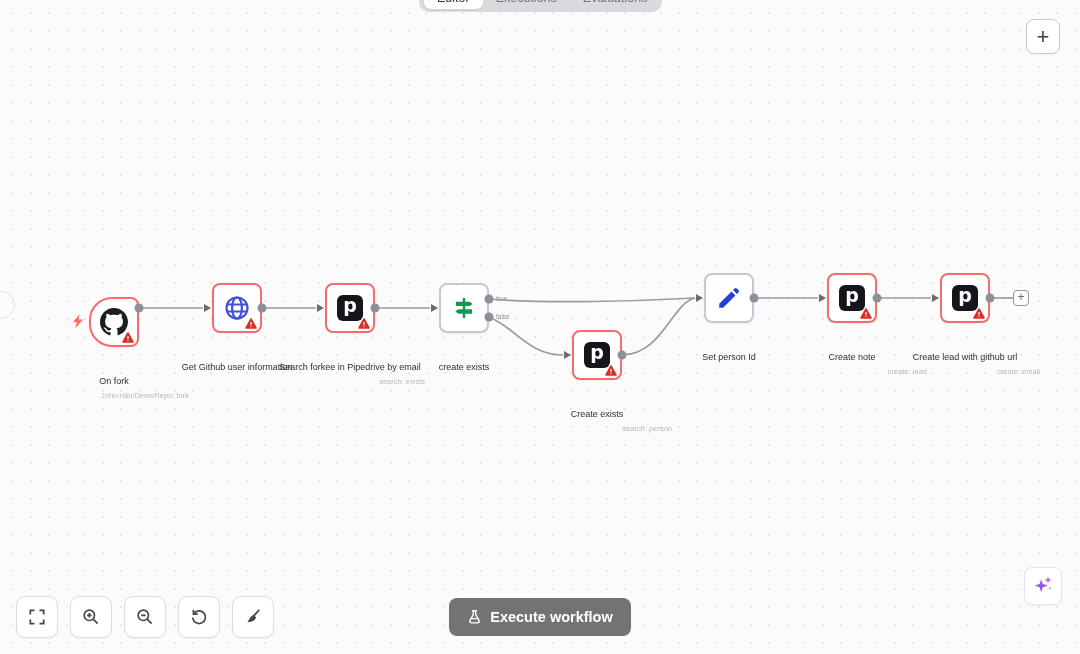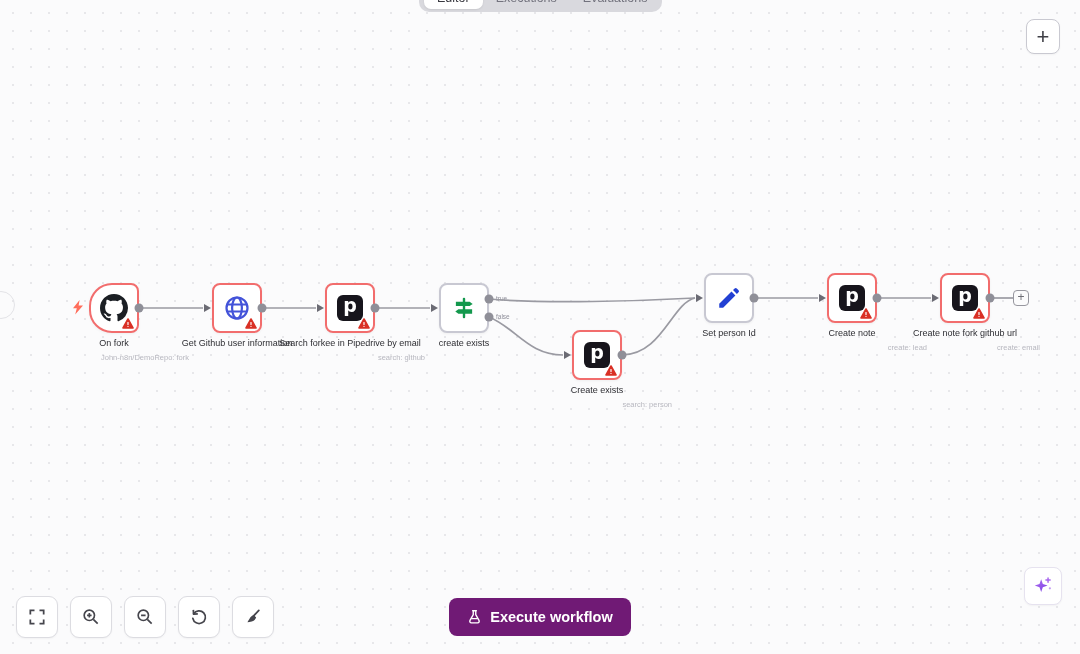--- a/index.html
+++ b/index.html
@@ -25,39 +25,39 @@
   .add-node-btn { left:1026px; top:19px; width:34px; height:35px;
     font-size:22px; font-weight:400; color:#3f3f46; border-color:#c9c9d1; }
   .ai-btn { left:1024px; top:567px; width:38px; height:38px; border-color:#e6e2ef; }
 
   .controls { position:absolute; left:16px; top:596px; display:flex; gap:12px; z-index:20; }
   .ctrl-btn { width:42px; height:42px; background:#fff; border:1px solid #dcdce1;
     border-radius:9px; display:flex; align-items:center; justify-content:center;
     color:#45454c; cursor:pointer; box-shadow:0 1px 2px rgba(0,0,0,.04); }
 
   .exec-btn { position:absolute; left:449px; top:598px; width:182px; height:38px;
-    background:#701a75; border:none; border-radius:8px; color:#fff; display:flex;
+    background:#737373; border:none; border-radius:8px; color:#fff; display:flex;
     align-items:center; justify-content:center; gap:8px; font-size:14.5px;
     font-weight:600; cursor:pointer; z-index:20;
     font-family:"Liberation Sans","DejaVu Sans",sans-serif; }
 
   
   .node { position:absolute; width:50px; height:50px; z-index:4; cursor:pointer; }
   .node-box { width:50px; height:50px; background:#fff; border:2px solid #c8c8d2;
     border-radius:8px; display:flex; align-items:center; justify-content:center;
     box-shadow:0 1px 3px rgba(0,0,0,.05); position:relative; }
   .node.error .node-box { border-color:#f26d6d; }
   .node.trigger .node-box { border-radius:23px 8px 8px 23px; }
-  .n1{left:89px;top:283px} .n2{left:212px;top:283px} .n3{left:325px;top:283px}
+  .n1{left:89px;top:297px} .n2{left:212px;top:283px} .n3{left:325px;top:283px}
   .n4{left:439px;top:283px} .n5{left:572px;top:330px} .n6{left:704px;top:273px}
   .n7{left:827px;top:273px} .n8{left:940px;top:273px}
 
   .node-text { position:absolute; top:55px; left:50%; transform:translateX(-50%);
     width:150px; text-align:center; pointer-events:none; }
-  .node-label { font-size:9px; color:#2e2e33; line-height:1.3; }
+  .node-label { font-size:9px; color:#2e2e33; line-height:1.3;margin-top:24px; }
   .node-sub { font-size:7.5px; color:#b7b7bf; margin-top:3px;text-align:right; }
 
   .err-badge { position:absolute; right:3px; bottom:2px; line-height:0; }
   .bolt { position:absolute; left:-17px; top:17px; line-height:0; }
 
   .out-label { position:absolute; font-size:6.5px; color:#8f8f9a; left:57px; }
   .out-label.t { top:12px; } .out-label.f { top:30px; }
 
   .pd-icon { width:26px; height:26px; background:#17151c; border-radius:6px;
     color:#fff; display:flex; align-items:center; justify-content:center;
@@ -141,21 +141,21 @@
     <span class="err-badge">
       <svg width="12" height="11" viewBox="0 0 12 11">
           <path d="M6 1 L11 10 H1 Z" fill="#d93025" stroke="#d93025" stroke-width="1.6" stroke-linejoin="round"></path>
           <rect x="5.4" y="4" width="1.2" height="3" rx=".6" fill="#fff"></rect>
           <rect x="5.4" y="7.8" width="1.2" height="1.2" rx=".6" fill="#fff"></rect>
         </svg>
     </span>
   </div>
   <div class="node-text">
     <div class="node-label">Search forkee in Pipedrive by email</div>
-    <div class="node-sub">search: github</div>
+    <div class="node-sub">search: exists</div>
   </div>
 </div>
 
 <div class="node n4">
   <div class="node-box">
     <span style="line-height:0">
       <svg width="26" height="26" viewBox="0 0 24 24">
           <rect x="10.9" y="2.5" width="2.2" height="19" rx="1" fill="#13984d"></rect>
           <path d="M4.5 6.2 H17.2 L20 8.2 L17.2 10.2 H4.5 Z" fill="#13984d"></path>
           <path d="M19.5 13.2 H6.8 L4 15.2 L6.8 17.2 H19.5 Z" fill="#13984d"></path>
@@ -222,21 +222,21 @@
     <span class="pd-icon">p</span>
     <span class="err-badge">
       <svg width="12" height="11" viewBox="0 0 12 11">
           <path d="M6 1 L11 10 H1 Z" fill="#d93025" stroke="#d93025" stroke-width="1.6" stroke-linejoin="round"></path>
           <rect x="5.4" y="4" width="1.2" height="3" rx=".6" fill="#fff"></rect>
           <rect x="5.4" y="7.8" width="1.2" height="1.2" rx=".6" fill="#fff"></rect>
         </svg>
     </span>
   </div>
   <div class="node-text">
-    <div class="node-label">Create note fork github url</div>
+    <div class="node-label">Create lead with github url</div>
     <div class="node-sub">create: email</div>
   </div>
 </div>
 
 <svg class="connections" width="1080" height="654">
   <g stroke="#9a9aa2" stroke-width="1.7" fill="none">
     <path d="M139 308 L203 308"></path>
     <path d="M262 308 L316 308"></path>
     <path d="M375 308 L430 308"></path>
     <path d="M489 299 C 545 304, 640 301, 695 298"></path>

